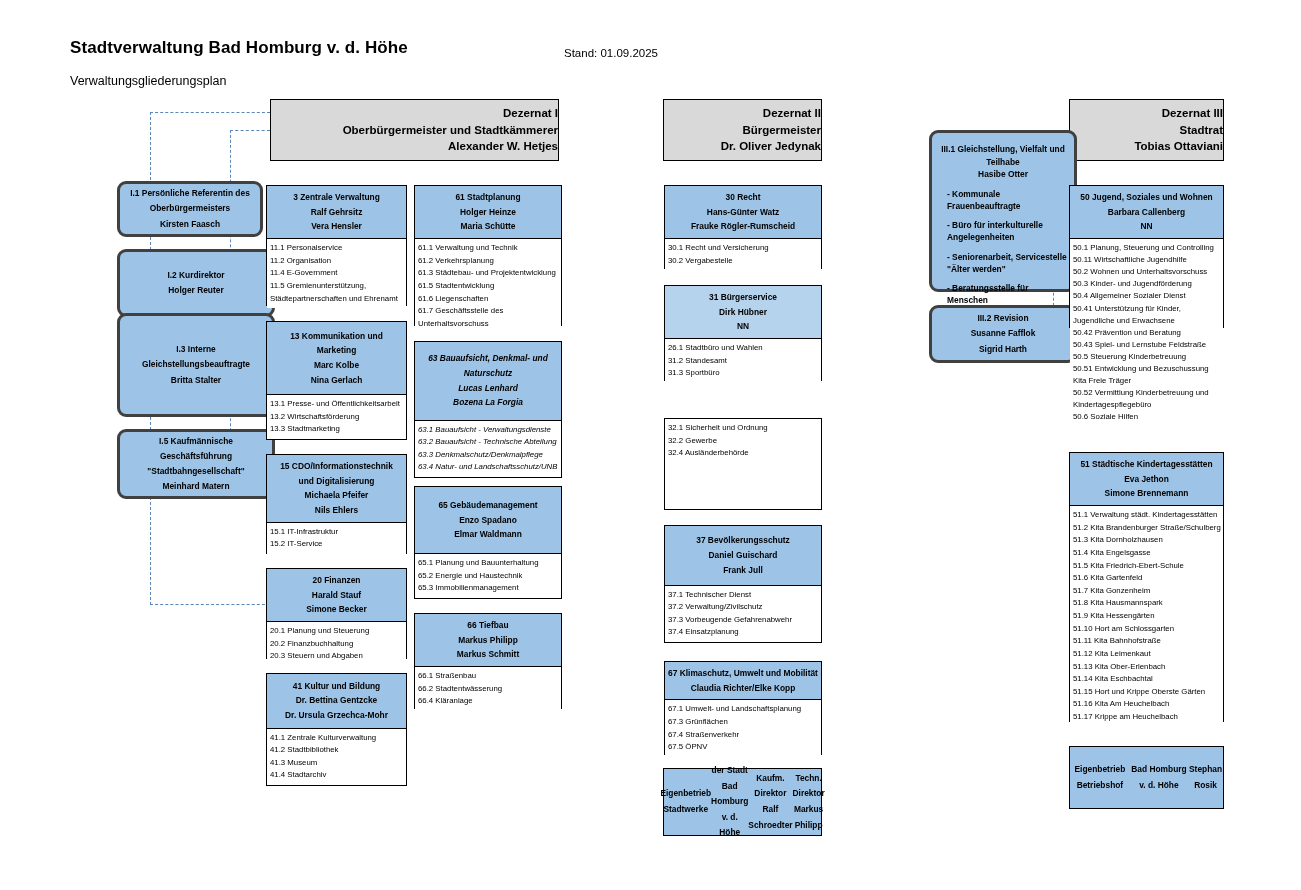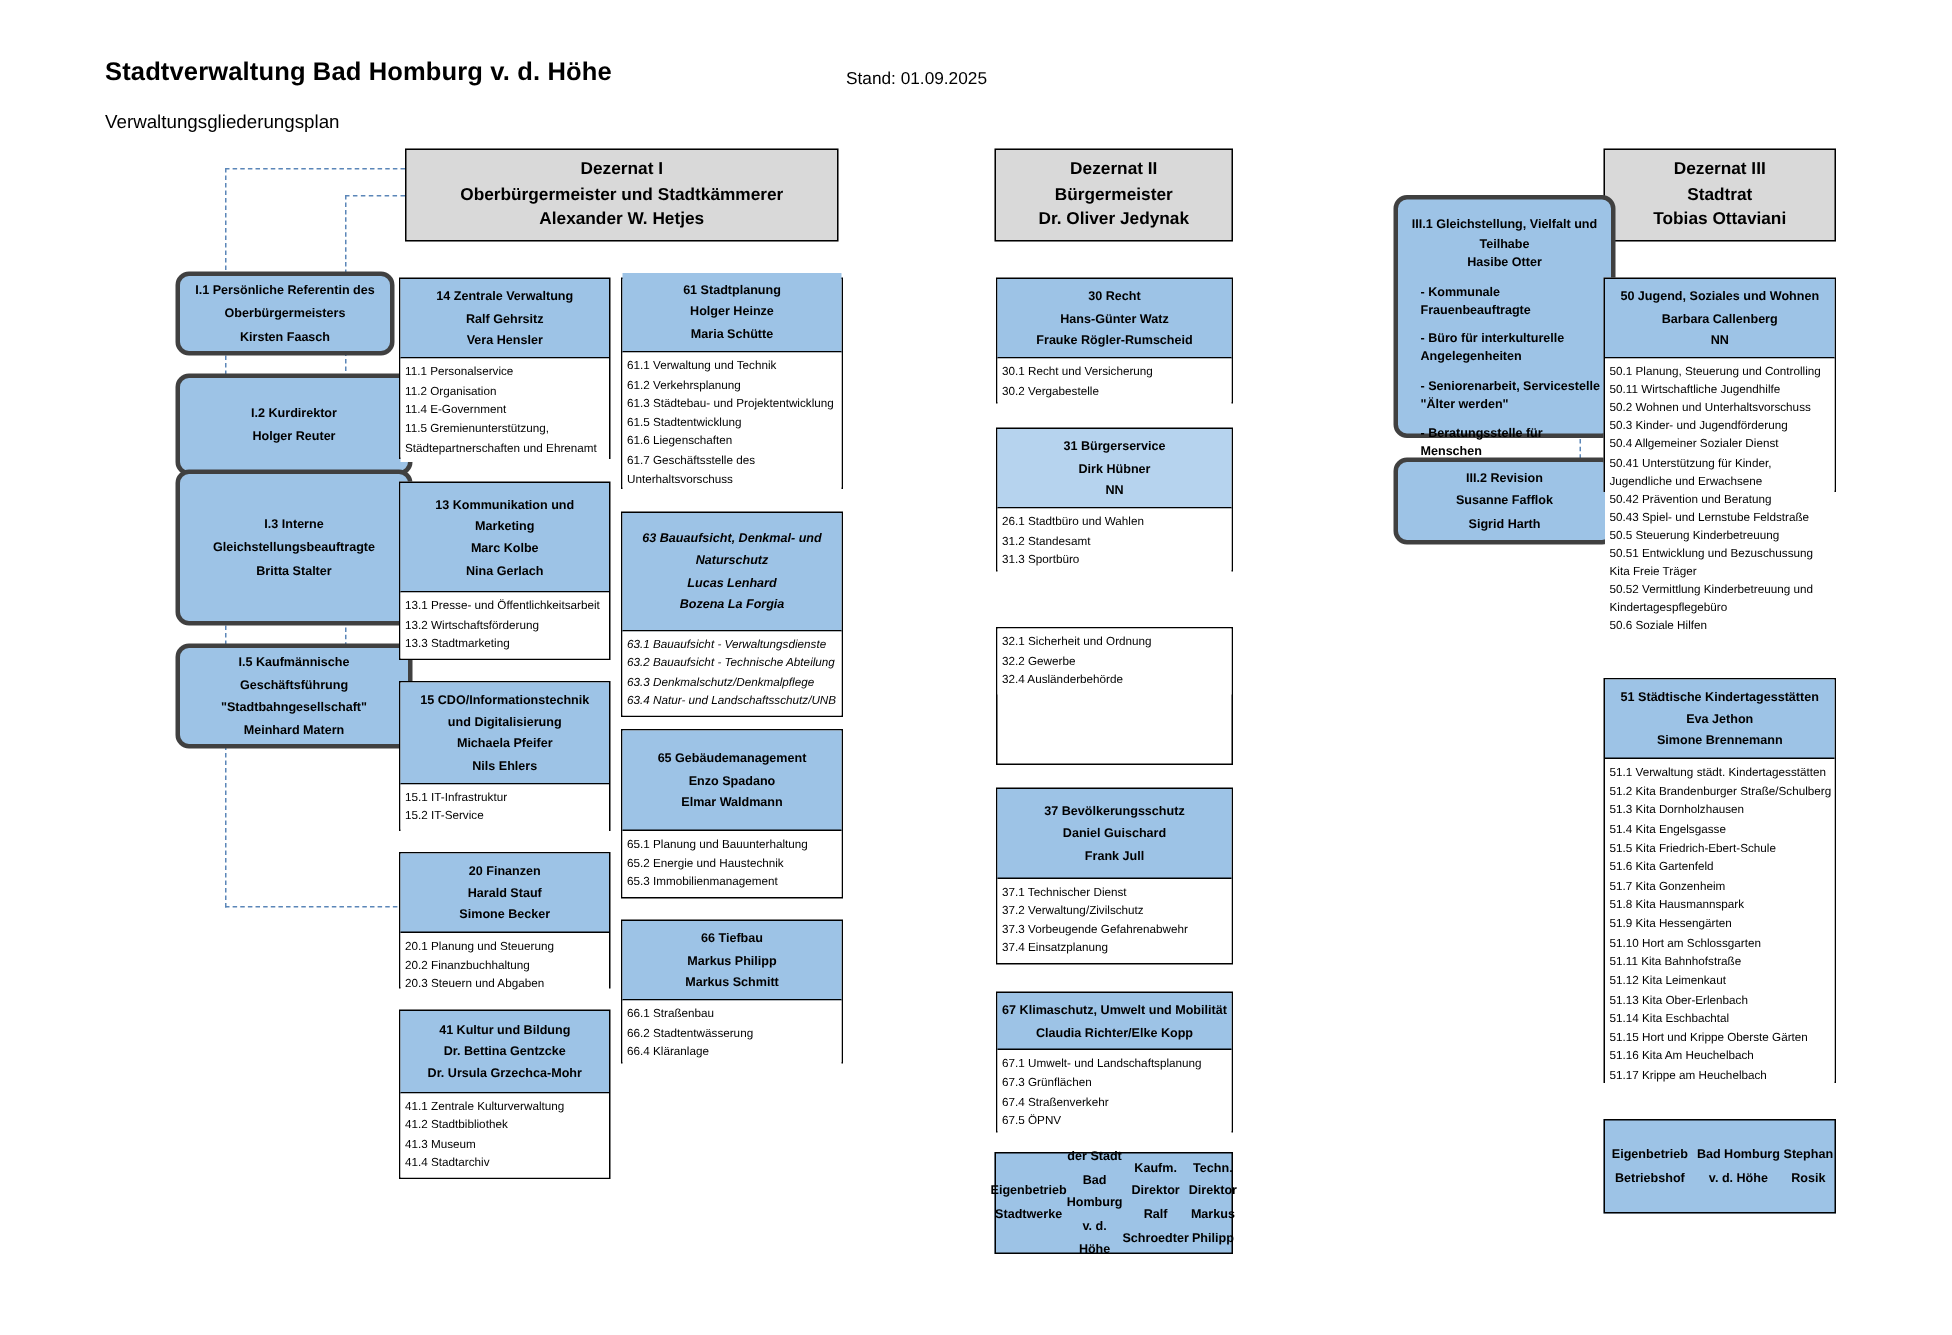--- a/index.html
+++ b/index.html
@@ -32,21 +32,21 @@
   .v{border-left:1px dashed #5b86b8;}
   .h{border-top:1px dashed #5b86b8;}
 
   
   .box{position:absolute;box-sizing:border-box;}
 
   .dez{
     background:#d9d9d9;
     border:1px solid #000;
     display:flex;flex-direction:column;
-    align-items:center;justify-content:center;
+    align-items:flex-end;justify-content:center;
     font-size:11.5px;font-weight:bold;line-height:1.45;
     text-align:center;
   }
 
   .unit{
     border:1px solid #000;
     background:#ffffff;
     display:flex;flex-direction:column;
   }
   .unit .head{
@@ -177,21 +177,21 @@
 
   <div class="box staff" style="left:882px;top:305px;width:148px;height:58px;">
     <div>III.2 Revision</div>
     <div>Susanne Fafflok</div>
     <div>Sigrid Harth</div>
   </div>
 
   <div id="col1-host">
       <div class="box unit" style="left: 266px; top: 185px; width: 141px; height: 121px;">
         <div class="head" style="height: 57px;">
-          <div>14 Zentrale Verwaltung</div>
+          <div>3 Zentrale Verwaltung</div>
           <div>Ralf Gehrsitz</div>
           <div>Vera Hensler</div>
         </div>
         <div class="list">
           <div>11.1 Personalservice</div>
           <div>11.2 Organisation</div>
           <div>11.4 E-Government</div>
           <div>11.5 Gremienunterstützung,</div>
           <div>Städtepartnerschaften und Ehrenamt</div>
         </div>
@@ -240,21 +240,21 @@
         </div>
         <div class="list">
           <div>41.1 Zentrale Kulturverwaltung</div>
           <div>41.2 Stadtbibliothek</div>
           <div>41.3 Museum</div>
           <div>41.4 Stadtarchiv</div>
         </div>
       </div>
     </div>
   <div id="col2-host">
-      <div class="box unit" style="left: 414px; top: 185px; width: 148px; height: 141px; justify-content: center;">
+      <div class="box unit" style="left: 414px; top: 185px; width: 148px; height: 141px;">
         <div class="head" style="height: 57px;">
           <div>61 Stadtplanung</div>
           <div>Holger Heinze</div>
           <div>Maria Schütte</div>
         </div>
         <div class="list">
           <div>61.1 Verwaltung und Technik</div>
           <div>61.2 Verkehrsplanung</div>
           <div>61.3 Städtebau- und Projektentwicklung</div>
           <div>61.5 Stadtentwicklung</div>

